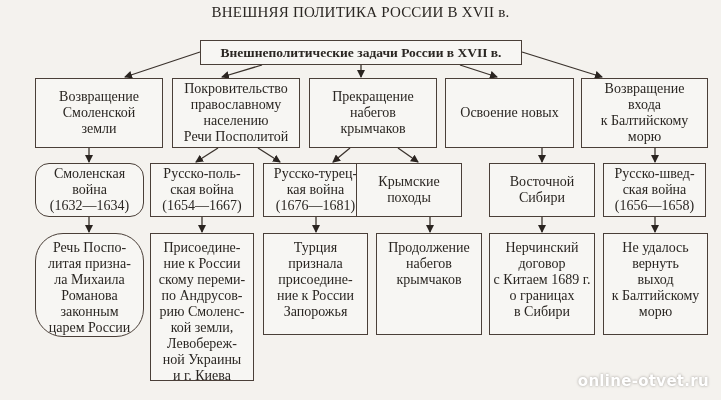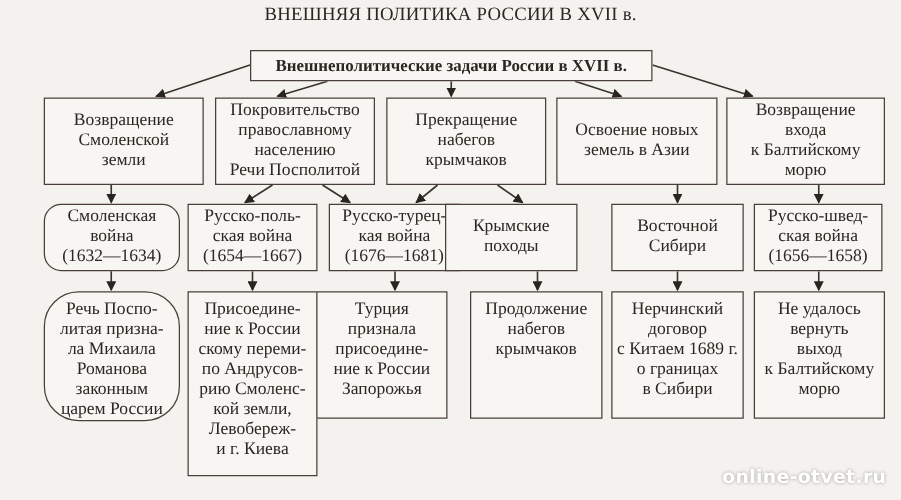--- a/index.html
+++ b/index.html
@@ -88,21 +88,20 @@
   <span>населению</span>
   <span>Речи Посполитой</span>
 </div>
 <div class="box center" style="left:309px; top:78px; width:128px; height:70px;">
   <span>Прекращение</span>
   <span>набегов</span>
   <span>крымчаков</span>
 </div>
 <div class="box center" style="left:445px; top:78px; width:129px; height:70px;">
   <span>Освоение новых</span>
-  <span>земель в Азии</span>
 </div>
 <div class="box center" style="left:581px; top:78px; width:127px; height:70px;">
   <span>Возвращение</span>
   <span>входа</span>
   <span>к Балтийскому</span>
   <span>морю</span>
 </div>
 
 <div class="box center" style="left:35px; top:163px; width:109px; height:54px;border-radius:14px;">
   <span>Смоленская</span>
@@ -142,23 +141,24 @@
   <span>царем России</span>
 </div>
 <div class="box top" style="left:150px; top:233px; width:104px; height:148px;">
   <span>Присоедине-</span>
   <span>ние к России</span>
   <span>скому переми-</span>
   <span>по Андрусов-</span>
   <span>рию Смоленс-</span>
   <span>кой земли,</span>
   <span>Левобереж-</span>
+  <span>ной Украины</span>
   <span>и г. Киева</span>
 </div>
-<div class="box top" style="left:253px; top:233px; width:105px; height:102px;">
+<div class="box top" style="left:263px; top:233px; width:105px; height:102px;">
   <span>Турция</span>
   <span>признала</span>
   <span>присоедине-</span>
   <span>ние к России</span>
   <span>Запорожья</span>
 </div>
 <div class="box top" style="left:376px; top:233px; width:106px; height:102px;">
   <span>Продолжение</span>
   <span>набегов</span>
   <span>крымчаков</span>

